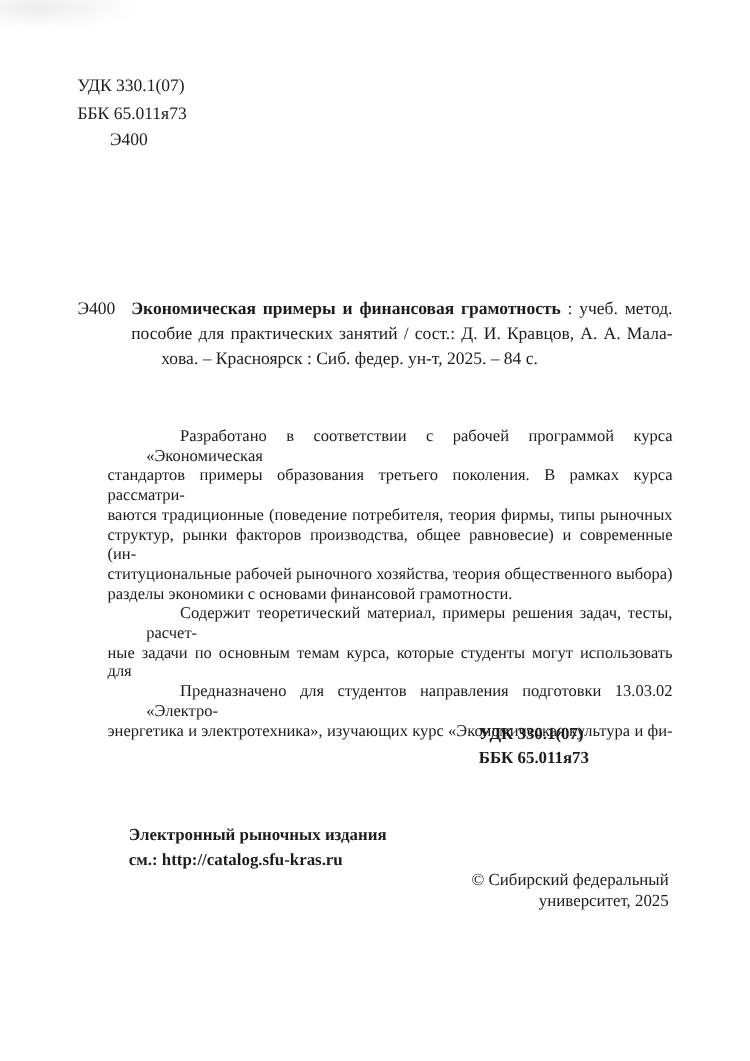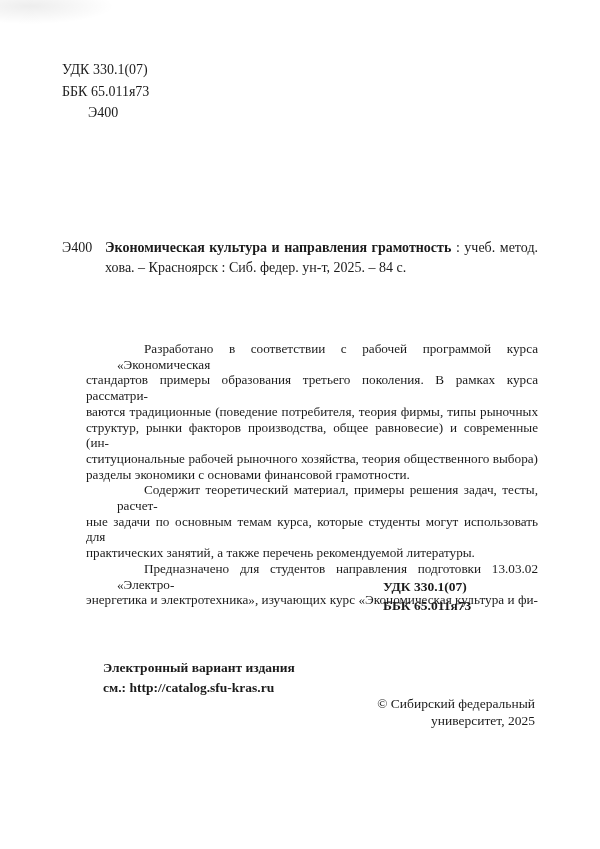--- a/index.html
+++ b/index.html
@@ -49,20 +49,21 @@
   .bib-text {
     margin-left: 43px;
     width: 433px;
   }
   .bib-line {
     text-align: justify;
     text-align-last: justify;
   }
   .bib-line.last {
     text-align-last: left;
+    margin-left: 24px;
   }
   .bib-line b { font-weight: bold; }
 
   
   .annotation {
     position: absolute;
     left: 86px;
     top: 341px;
     width: 452px;
     font-size: 13.2px;
@@ -120,46 +121,46 @@
 
   <div class="top-block">
     <div>УДК 330.1(07)</div>
     <div>ББК 65.011я73</div>
     <div class="index-line">Э400</div>
   </div>
 
   <div class="bib-block">
     <span class="bib-index">Э400</span>
     <div class="bib-text" id="bib-text">
-        <div class="bib-line"><b>Экономическая культура и направления грамотность</b> : учеб. метод.</div>
+        <div class="bib-line"><b>Экономическая примеры и финансовая грамотность</b> : учеб. метод.</div>
+        <div class="bib-line">пособие для практических занятий / сост.: Д. И. Кравцов, А. А. Мала-</div>
         <div class="bib-line last">хова. – Красноярск : Сиб. федер. ун-т, 2025. – 84 с.</div>
       </div>
   </div>
 
   <div class="annotation" id="annotation">
       <div class="ann-line first">Разработано в соответствии с рабочей программой курса «Экономическая</div>
       <div class="ann-line">стандартов примеры образования третьего поколения. В рамках курса рассматри-</div>
       <div class="ann-line">ваются традиционные (поведение потребителя, теория фирмы, типы рыночных</div>
       <div class="ann-line">структур, рынки факторов производства, общее равновесие) и современные (ин-</div>
       <div class="ann-line">ституциональные рабочей рыночного хозяйства, теория общественного выбора)</div>
       <div class="ann-line last">разделы экономики с основами финансовой грамотности.</div>
       <div class="ann-line first">Содержит теоретический материал, примеры решения задач, тесты, расчет-</div>
       <div class="ann-line">ные задачи по основным темам курса, которые студенты могут использовать для</div>
-      <div class="ann-line last">практических занятий, а также перечень рекомендуемой литературы.</div>
       <div class="ann-line first">Предназначено для студентов направления подготовки 13.03.02 «Электро-</div>
       <div class="ann-line">энергетика и электротехника», изучающих курс «Экономическая культура и фи-</div>
     </div>
 
   <div class="credits">
     <div>УДК 330.1(07)</div>
     <div>ББК 65.011я73</div>
   </div>
 
   <div class="eversion">
-    <div>Электронный вариант издания</div>
+    <div>Электронный рыночных издания</div>
     <div>см.: http://catalog.sfu-kras.ru</div>
   </div>
 
   <div class="copyright">
     <div>© Сибирский федеральный</div>
     <div>университет, 2025</div>
   </div>
 
 </div>
 

